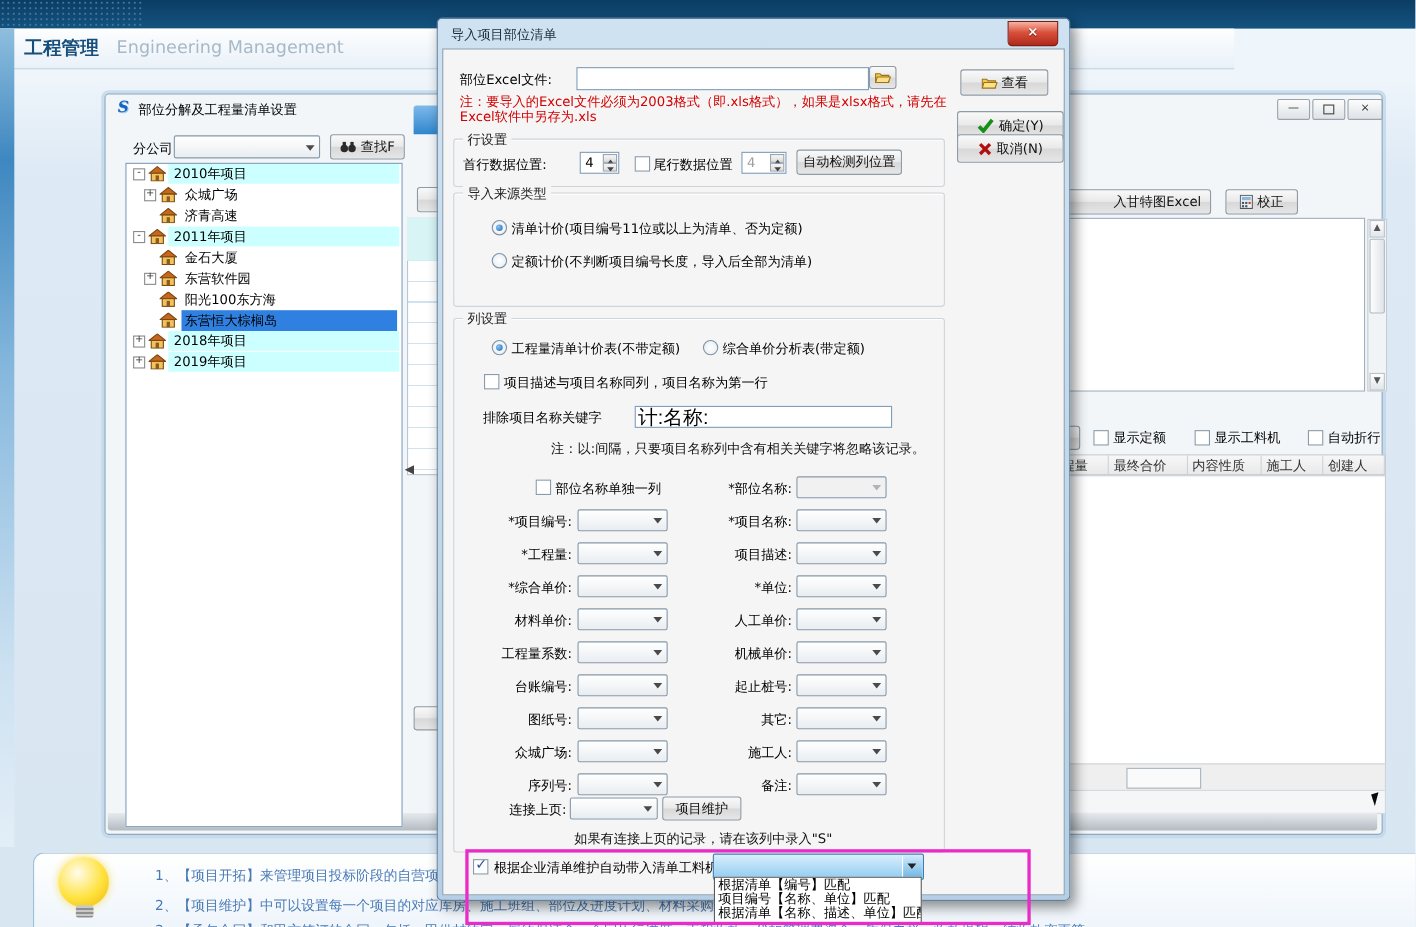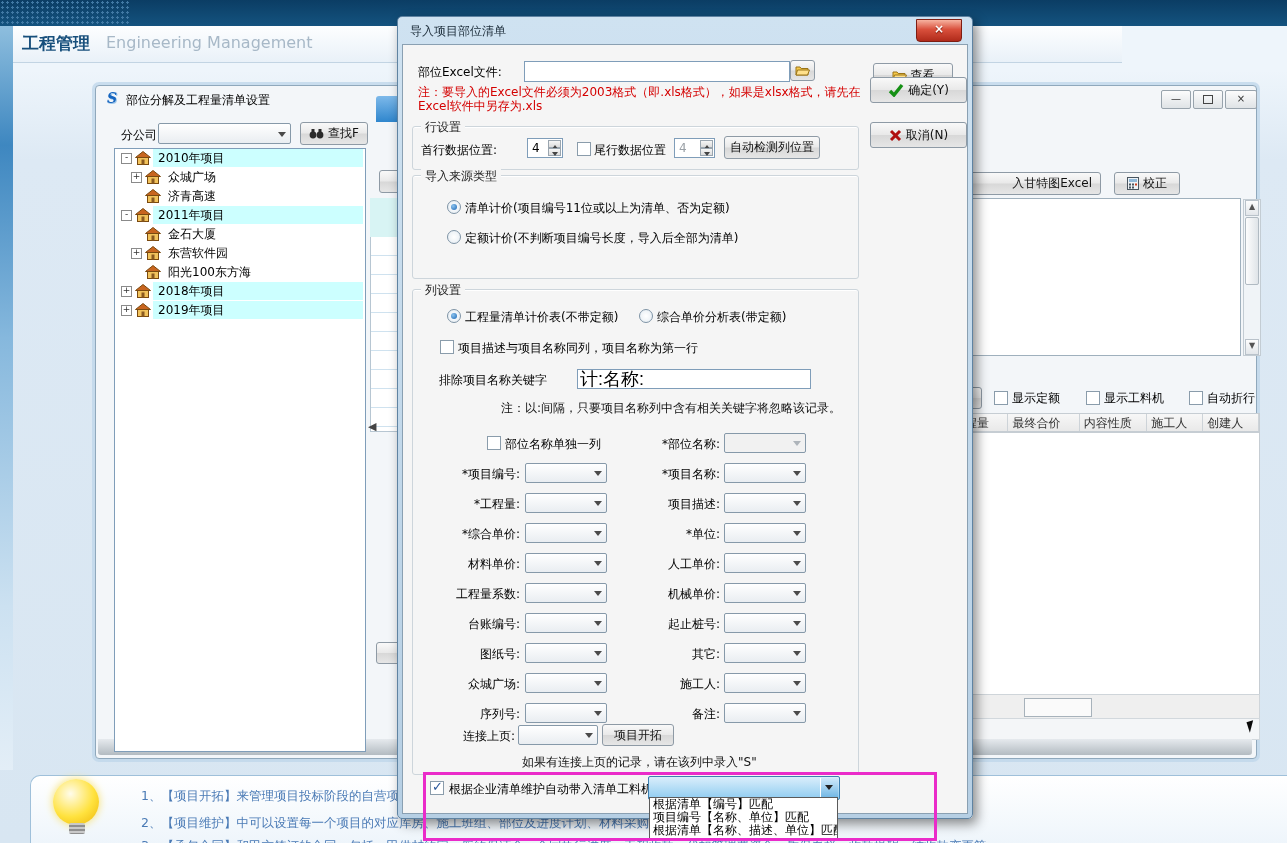--- a/index.html
+++ b/index.html
@@ -214,20 +214,28 @@
           <span class="tlab" style="left:50px">东营软件园</span>
         </div>
       <div class="trow">
           <span class="thouse" style="left:30px;top:2px"><svg width="16" height="14" viewBox="0 0 16 14">
               <polygon points="8,0.5 15.5,6.5 0.5,6.5" fill="#c8651f" stroke="#7a4a10"></polygon>
               <rect x="2.5" y="6.5" width="11" height="7" fill="#f2c35c" stroke="#7a4a10"></rect>
               <rect x="6.5" y="8.5" width="3" height="5" fill="#8a5a20"></rect>
             </svg></span>
           <span class="tlab" style="left:50px">阳光100东方海</span>
         </div>
+      <div class="trow sel">
+          <span class="thouse" style="left:30px;top:2px"><svg width="16" height="14" viewBox="0 0 16 14">
+              <polygon points="8,0.5 15.5,6.5 0.5,6.5" fill="#c8651f" stroke="#7a4a10"></polygon>
+              <rect x="2.5" y="6.5" width="11" height="7" fill="#f2c35c" stroke="#7a4a10"></rect>
+              <rect x="6.5" y="8.5" width="3" height="5" fill="#8a5a20"></rect>
+            </svg></span>
+          <span class="tlab" style="left:50px">东营恒大棕榈岛</span>
+        </div>
       <div class="trow year">
           <span class="fill"></span>
           <span class="texp" style="left:6px;top:4px">+</span>
           <span class="thouse" style="left:20px;top:2px"><svg width="16" height="14" viewBox="0 0 16 14">
               <polygon points="8,0.5 15.5,6.5 0.5,6.5" fill="#c8651f" stroke="#7a4a10"></polygon>
               <rect x="2.5" y="6.5" width="11" height="7" fill="#f2c35c" stroke="#7a4a10"></rect>
               <rect x="6.5" y="8.5" width="3" height="5" fill="#8a5a20"></rect>
             </svg></span>
           <span class="tlab" style="left:40px">2018年项目</span>
         </div>
@@ -268,21 +276,21 @@
     <span class="abs red" style="left:20px;top:67px">注：要导入的Excel文件必须为2003格式（即.xls格式），如果是xlsx格式，请先在</span>
     <span class="abs red" style="left:20px;top:81px">Excel软件中另存为.xls</span>
 
     <span class="abs btn" style="left:475px;top:46px;width:80px;height:24px">
       <svg width="15" height="11" viewBox="0 0 15 11">
           <path d="M1 2 h4 l1.2 1.5 H13 V10 H1 Z" fill="#f6c94a" stroke="#9a7418"></path>
           <path d="M2.5 5 h12 l-2 5 H1 Z" fill="#ffe08a" stroke="#9a7418"></path>
         </svg>
       <span>查看</span>
     </span>
-    <span class="abs btn" style="left:472px;top:60px;width:97px;height:26px">
+    <span class="abs btn" style="left:472px;top:84px;width:97px;height:26px">
       <svg width="16" height="14" viewBox="0 0 16 14">
           <polyline points="2,8 6,12 14,2" fill="none" stroke="#159015" stroke-width="3.4"></polyline>
         </svg>
       <span>确定(Y)</span>
     </span>
     <span class="abs btn" style="left:472px;top:105px;width:97px;height:26px">
       <svg width="13" height="13" viewBox="0 0 13 13">
           <line x1="2" y1="2" x2="11" y2="11" stroke="#b01010" stroke-width="3"></line>
           <line x1="11" y1="2" x2="2" y2="11" stroke="#b01010" stroke-width="3"></line>
         </svg>
@@ -419,21 +427,21 @@
       <span class="abs rlab" style="left:195px;top:416px;width:112px">备注:</span>
       <span class="abs combo" style="left:311px;top:413px;width:82px;height:20px">
           <i class="arr"></i>
         </span>
 
       <span class="abs rlab" style="left:0;top:438px;width:102px">连接上页:</span>
       <span class="abs combo" style="left:105px;top:435px;width:80px;height:20px">
           <i class="arr"></i>
         </span>
       <span class="abs btn" style="left:189px;top:434px;width:72px;height:22px">
-          <span>项目开拓</span>
+          <span>项目维护</span>
         </span>
       <span class="abs" style="left:109px;top:464px;color:#111">如果有连接上页的记录，请在该列中录入"S"</span>
     </div>
 
     <span class="abs cbx on" style="left:32px;top:764px"></span>
     <span class="abs" style="left:51px;top:764px">根据企业清单维护自动带入清单工料机</span>
     <span class="abs focuscombo" style="left:250px;top:759px;width:190px;height:22px"><span></span><span class="ab"></span></span>
   </div>
 
   <div class="abs ddlist">

